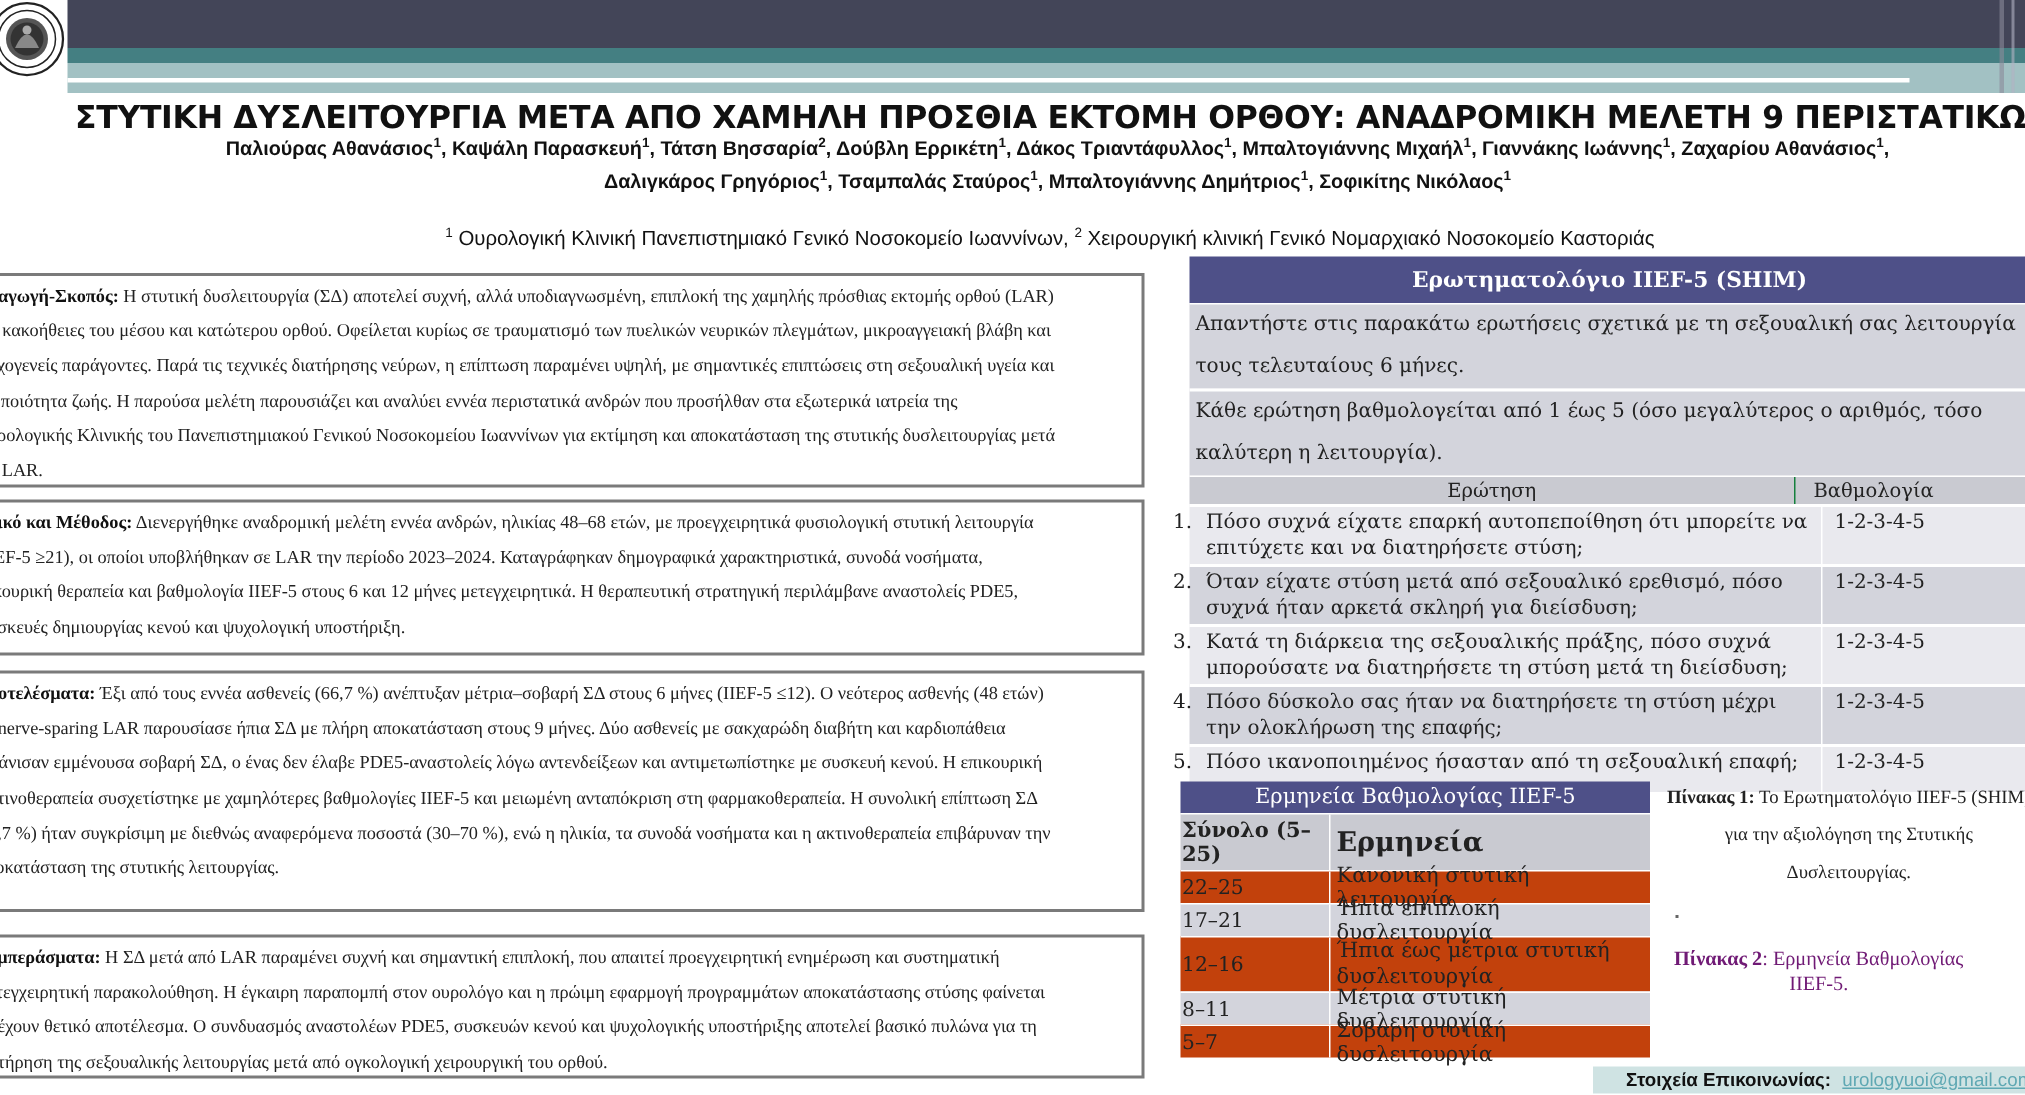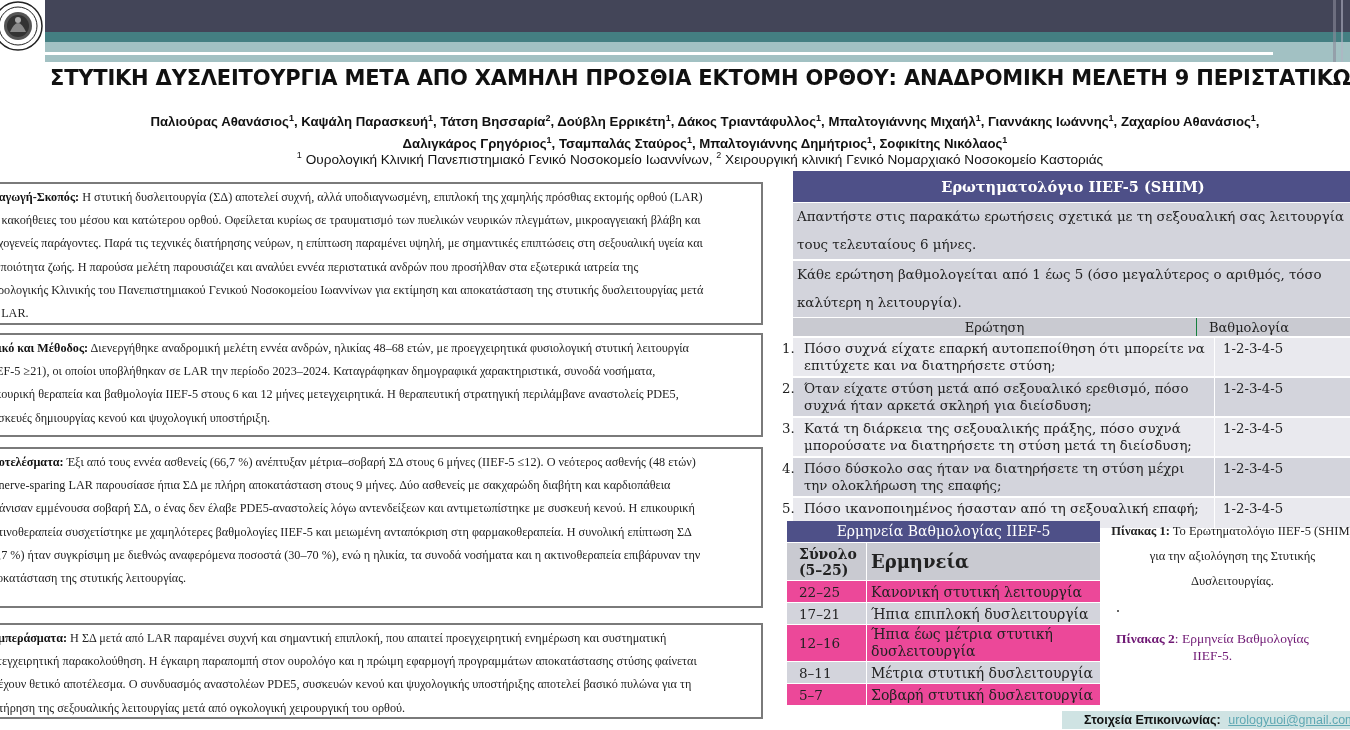--- a/index.html
+++ b/index.html
@@ -12,21 +12,21 @@
   .banner-light { position: absolute; left: 45px; top: 42px; width: 1305px; height: 20px; background: #a2c1c3; }
   .banner-white-stripe { position: absolute; left: 45px; top: 52px; width: 1228px; height: 3px; background: #ffffff; }
   .banner-white-block { position: absolute; left: 1104px; top: 62px; width: 246px; height: 4px; background: #fff; }
   .banner-vstripe1 { position: absolute; left: 1333px; top: 0; width: 3px; height: 62px; background: #8a8a99; opacity: .6; }
   .banner-vstripe2 { position: absolute; left: 1341px; top: 0; width: 2px; height: 62px; background: #b3b3c3; opacity: .6; }
 
   .logo { position: absolute; left: -8px; top: -4px; width: 52px; height: 68px; }
 
   .title { position: absolute; left: 0; top: 66px; width: 1350px; text-align: center; padding-left: 50px;
            font-family: "DejaVu Sans", sans-serif; font-weight: bold; font-size: 21px; letter-spacing: -0.2px; color: #111; white-space: nowrap; }
-  .authors { position: absolute; left: 80px; top: 109px; width: 1250px; text-align: center;
+  .authors { position: absolute; left: 80px; top: 86px; width: 1250px; text-align: center;
              font-weight: bold; font-size: 13.2px; line-height: 18px; color: #111; }
   .authors sup, .affil sup { font-size: 9px; }
   .affil { position: absolute; left: 200px; top: 150px; width: 1000px; text-align: center; font-size: 13.6px; color: #111; }
 
   
   .box { position: absolute; left: -6px; width: 769px; border: 2px solid #7a7a7a; background: #fff;
          font-family: "Liberation Serif", serif; font-size: 12.2px; line-height: 23.2px; color: #222;
          text-align: justify; padding: 2px 6px 0 0; overflow: hidden; }
   .box b { font-weight: bold; color: #111; }
   .box p { text-indent: 0; margin-left: -4px; }
@@ -48,26 +48,26 @@
   .q-row .c2 { flex: 1; padding: 2px 0 0 8px; font-size: 13.3px; }
   .q-row.odd { background: #e9e9ee; }
   .q-row.even { background: #d3d4dc; }
   .q-row .num { display: inline-block; width: 11px; }
   .q-row .hang { padding-left: 11px; text-indent: -11px; }
 
   
   .s-table { position: absolute; left: 787px; top: 521px; width: 313px; font-family: "DejaVu Serif", serif; color: #222; }
   .s-head { background: #4e5088; color: #fff; font-weight: normal; font-size: 14px; text-align: center; height: 21px; line-height: 21px; }
   .s-row { display: flex; border-top: 1px solid #fff; }
-  .s-row .c1 { width: 80px; padding-left: 12px; font-size: 13.5px; border-right: 1px solid #fff; }
+  .s-row .c1 { width: 100px; padding-left: 1px; font-size: 13.5px; border-right: 1px solid #fff; }
   .s-row .c2 { flex: 1; padding-left: 4px; font-size: 14px; }
   .s-row.hdr { background: #c9cad1; height: 38px; align-items: center; font-weight: bold; }
   .s-row.hdr .c1 { font-size: 14px; line-height: 16px; height: 100%; display: flex; align-items: center; }
   .s-row.hdr .c2 { font-size: 18px; }
-  .s-row.l { background: #ec4899; }
+  .s-row.l { background: #c2410c; }
   .s-row.d { background: #d3d4dc; justify-content: flex-end; }
   .s-row .c1, .s-row .c2 { display: flex; align-items: center; }
   .s-row.r1 { height: 22px; } .s-row.r2 { height: 22px; } .s-row.r3 { height: 37px; } .s-row.r4 { height: 22px; } .s-row.r5 { height: 22px; }
   .s-row.r3 .c2 { line-height: 17px; }
 
   
   .cap1 { position: absolute; left: 1110px; top: 519px; width: 245px; text-align: center; font-family: "Liberation Serif", serif;
           font-size: 12.5px; line-height: 25px; color: #222; }
   .cap2 { position: absolute; left: 1110px; top: 630px; width: 205px; text-align: center; font-family: "Liberation Serif", serif;
           font-size: 13.5px; line-height: 17px; color: #701a75; }

